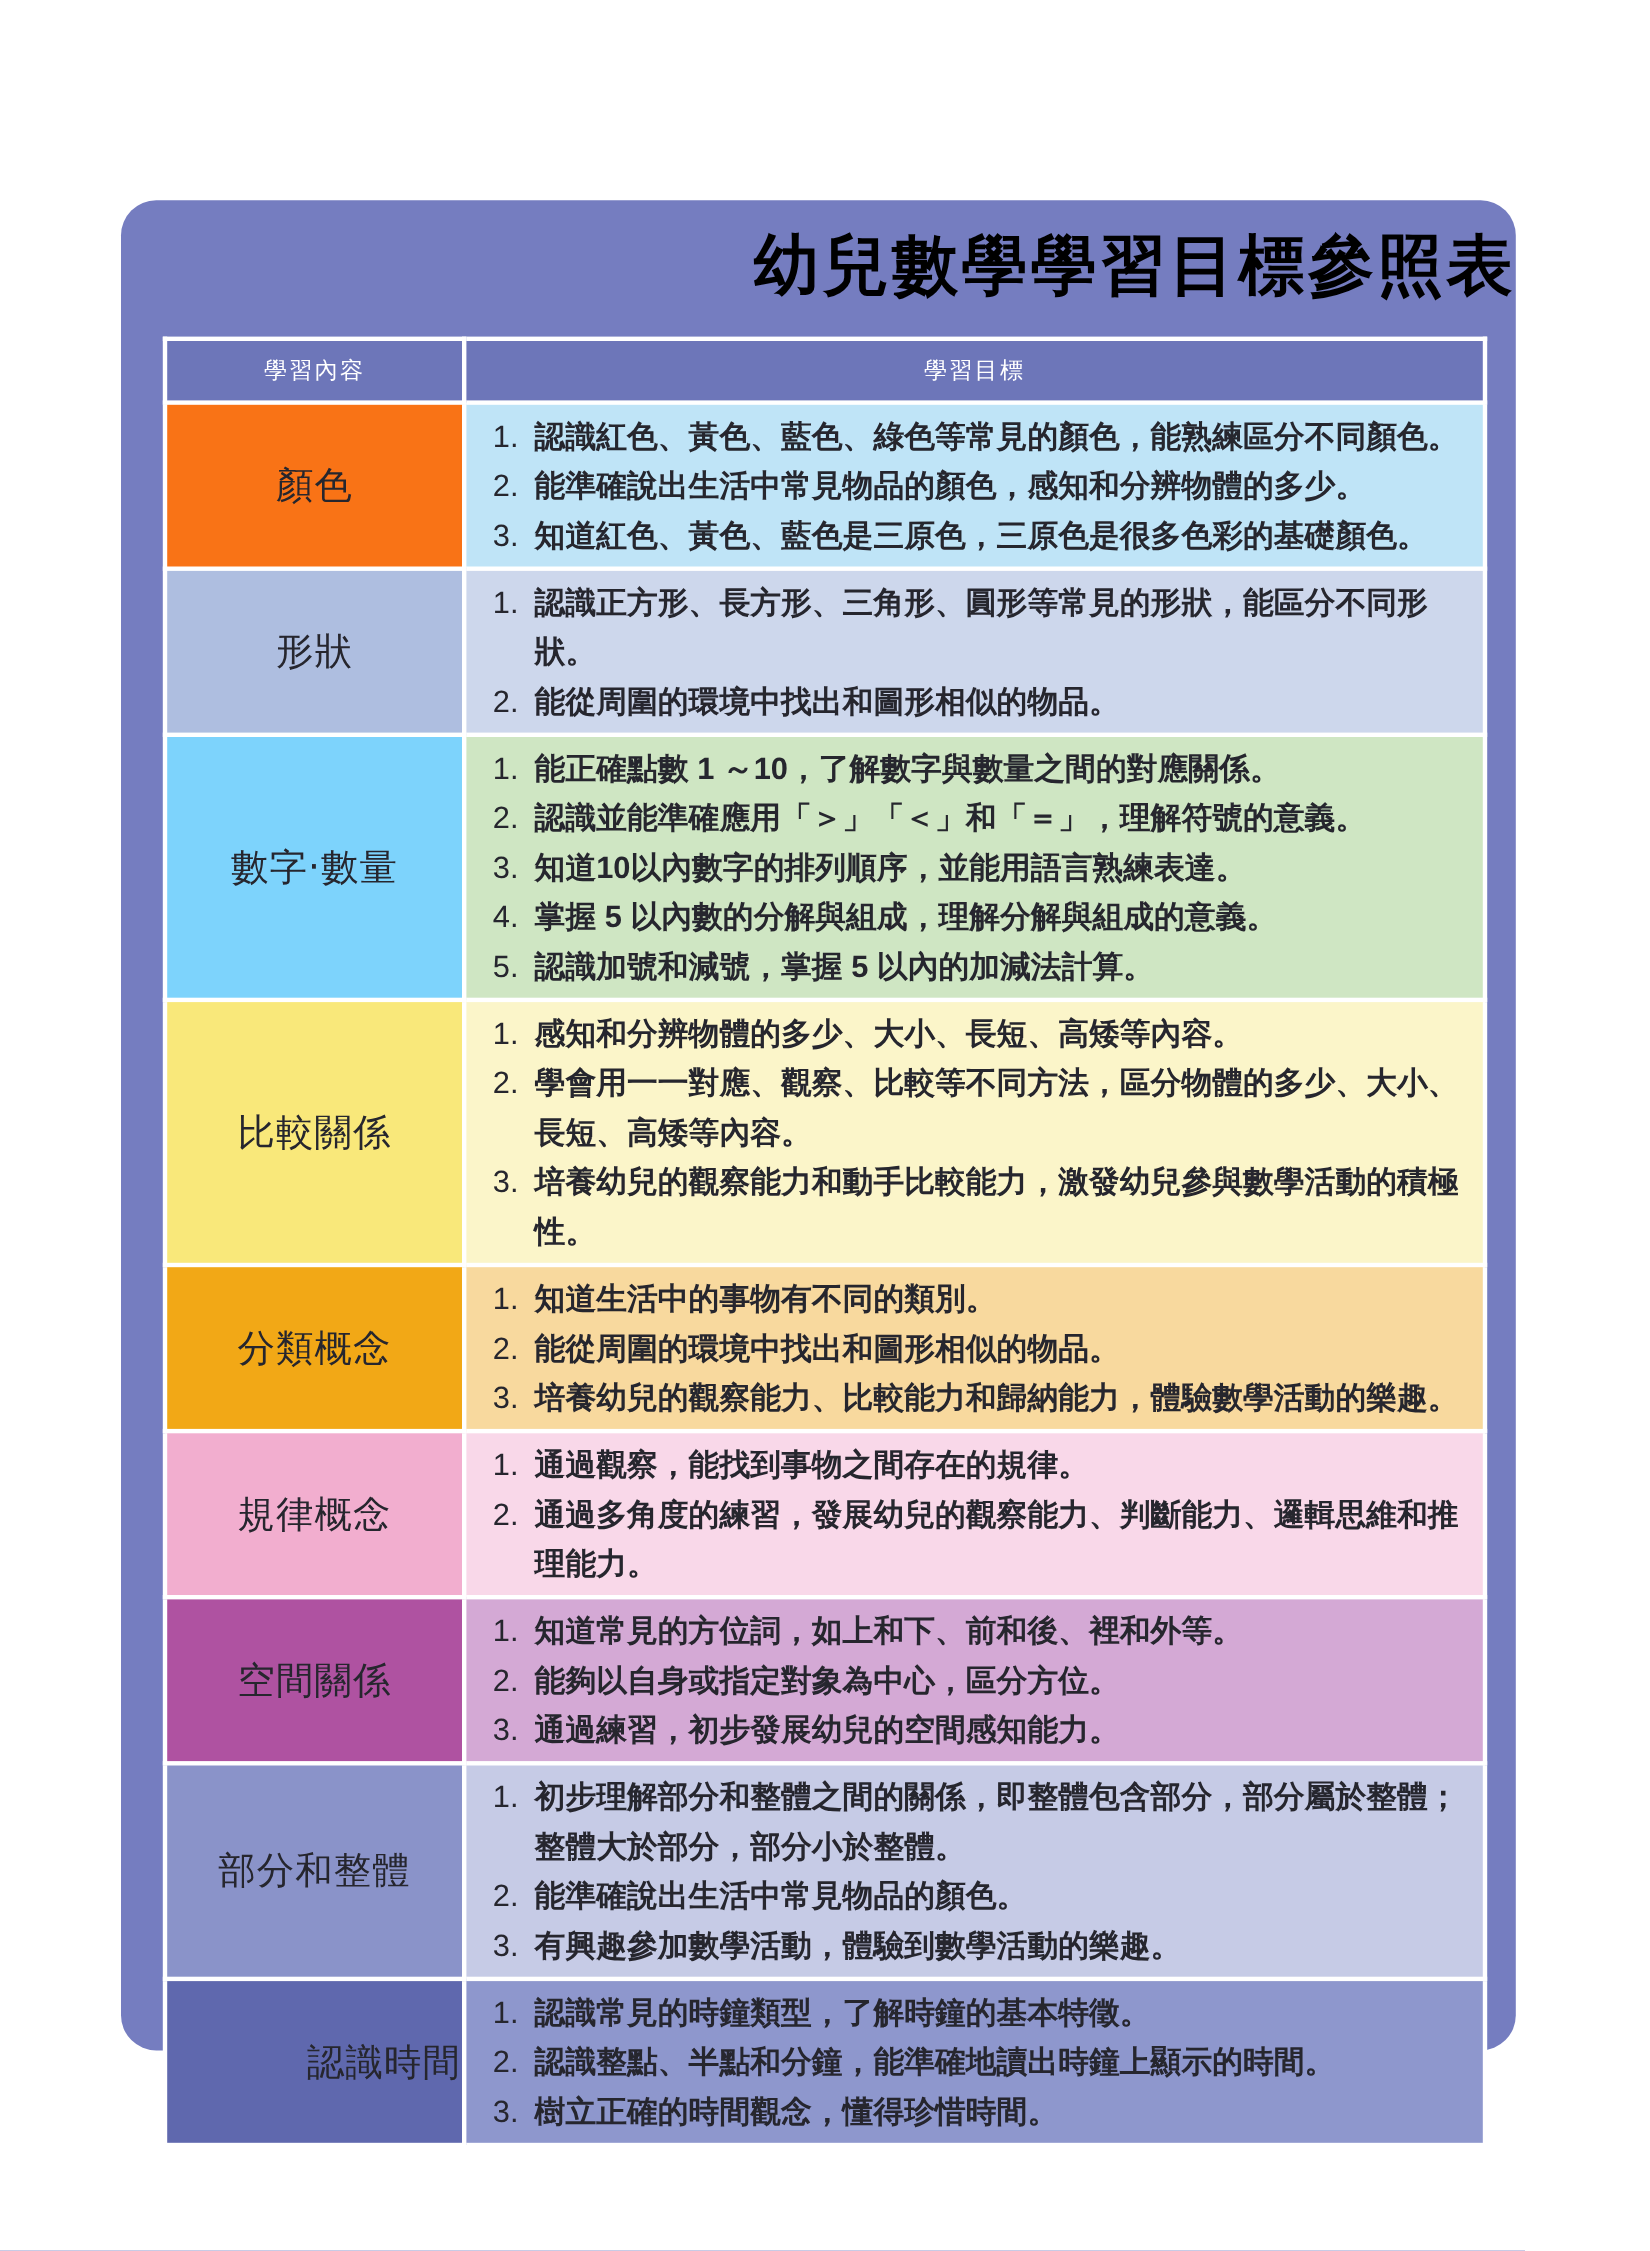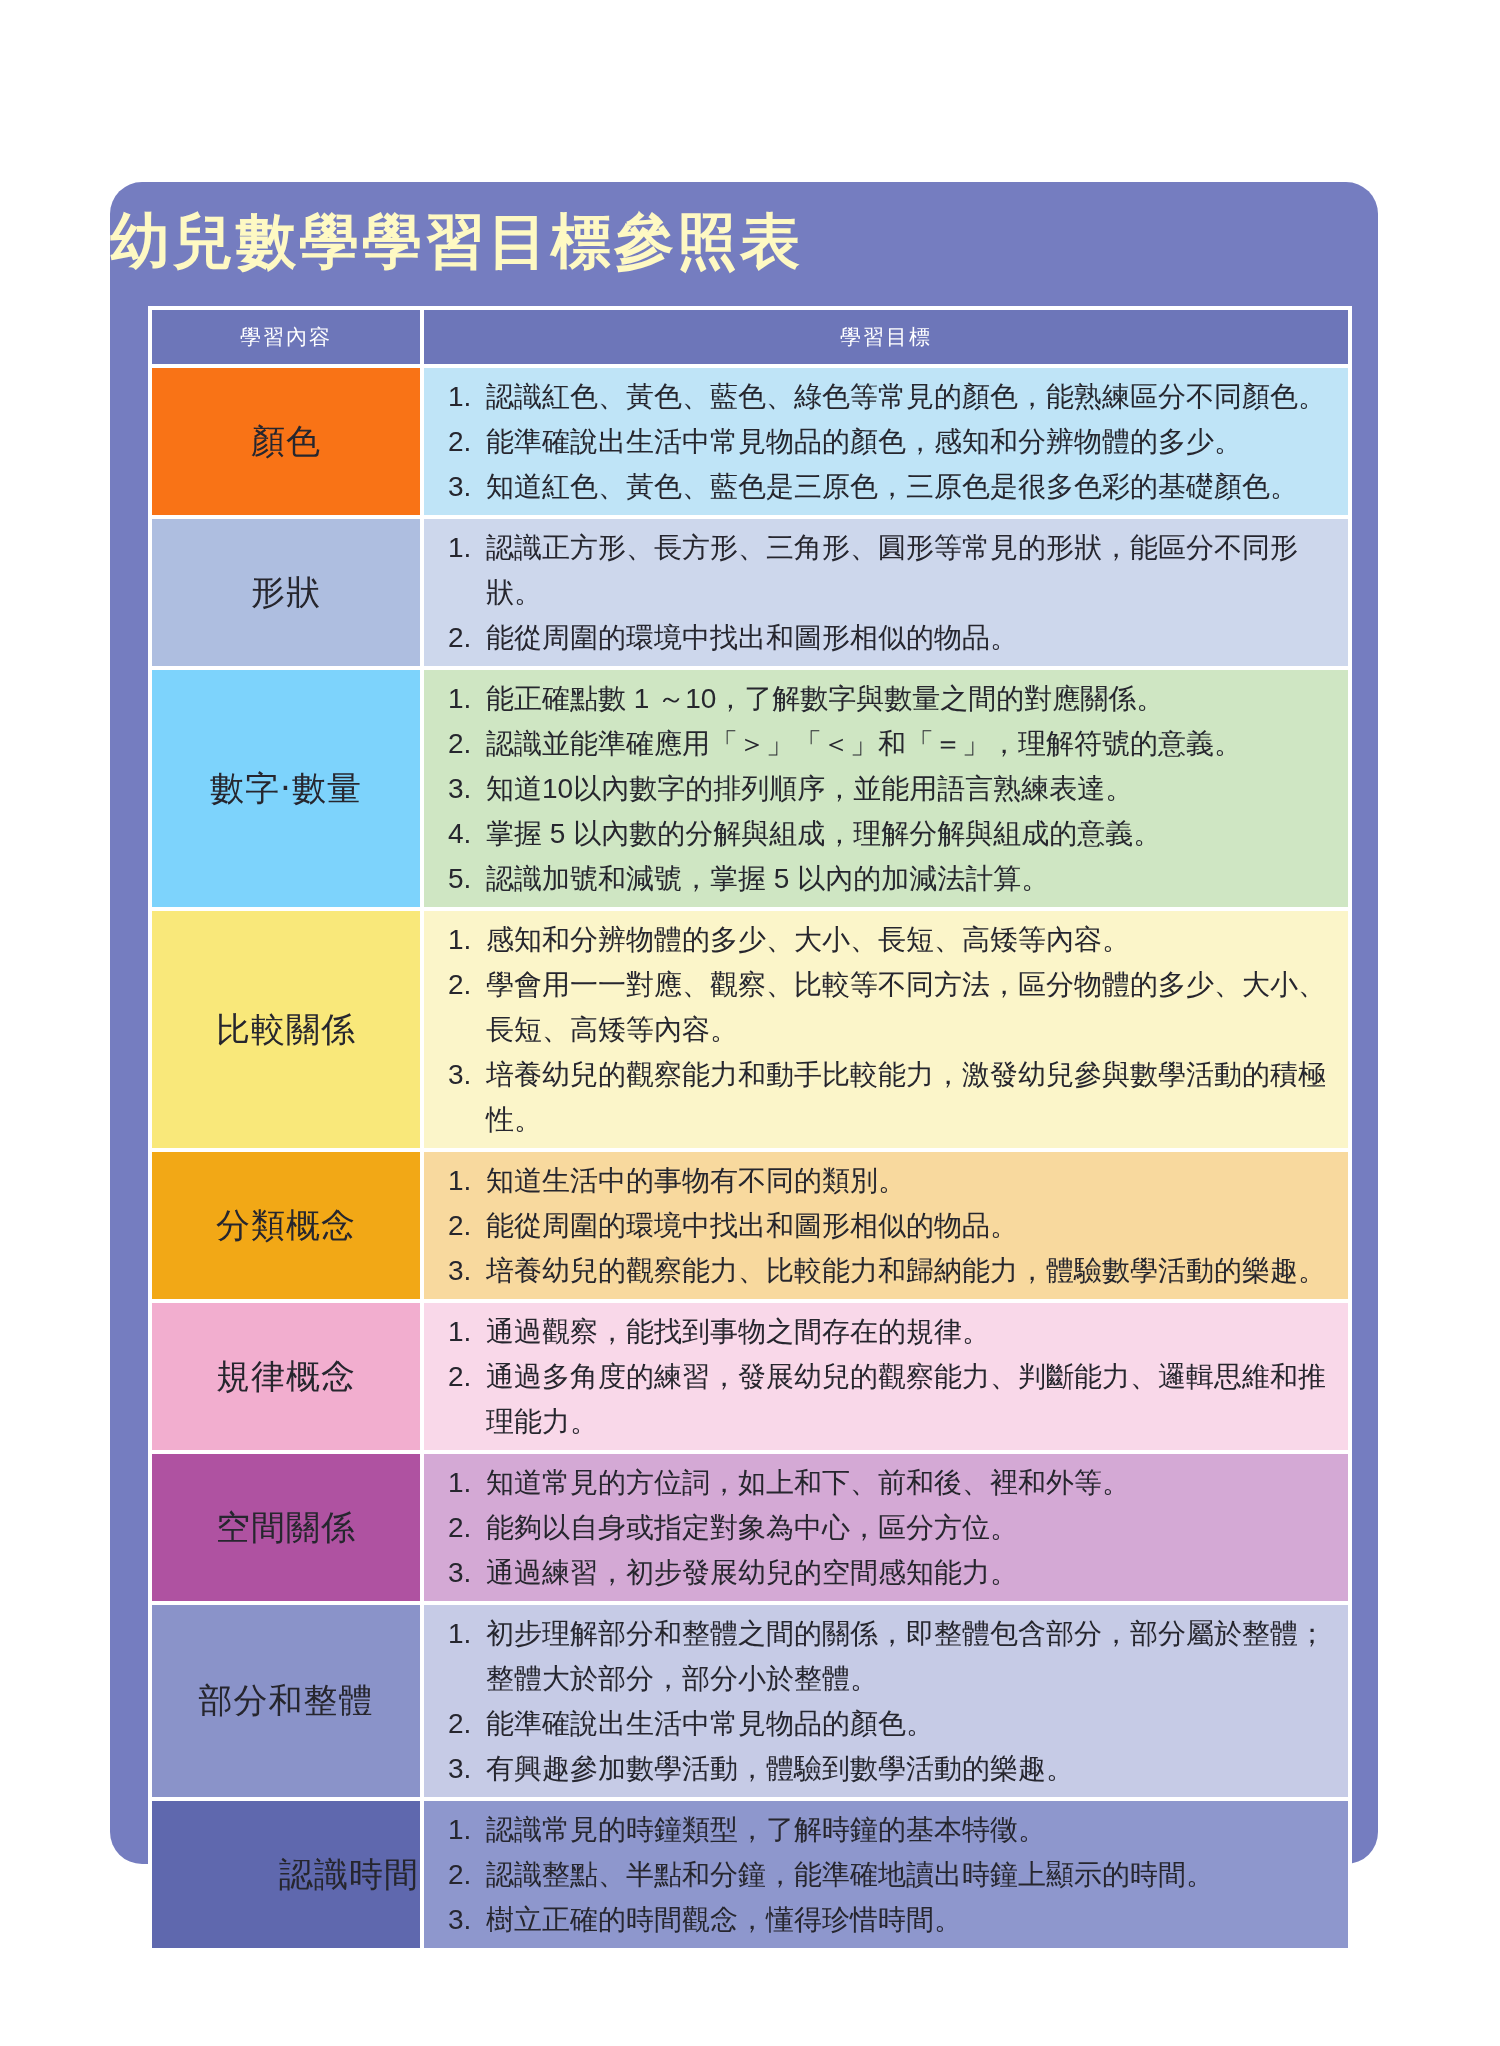--- a/index.html
+++ b/index.html
@@ -12,22 +12,22 @@
   .card {
     position:absolute;
     left:110px; top:182px;
     width:1268px; height:1682px;
     background:#757DC0;
     border-radius:32px;
   }
   .title {
     margin:0;
     padding-top:24px;
-    text-align:left;
-    color:#fef9c3;
+    text-align:right;
+    color:#000000;
     font-size:60px;
     font-weight:bold;
     letter-spacing:3px;
     line-height:72px;
   }
   .table-wrap {
     position:absolute;
     left:38px; right:26px; top:124px;
   }
   table.ref-table {
@@ -68,20 +68,21 @@
     display:flex;
     font-size:28px;
     line-height:45px;
     color:#26262E;
   }
   td.row-goals .num {
     flex:0 0 38px;
   }
   td.row-goals .txt {
     flex:1;
+    font-weight:bold;
   }
 </style>
 </head>
 <body>
 
 <div class="card">
   <h1 class="title">幼兒數學學習目標參照表</h1>
   <div class="table-wrap">
     <table class="ref-table">
       <colgroup>

